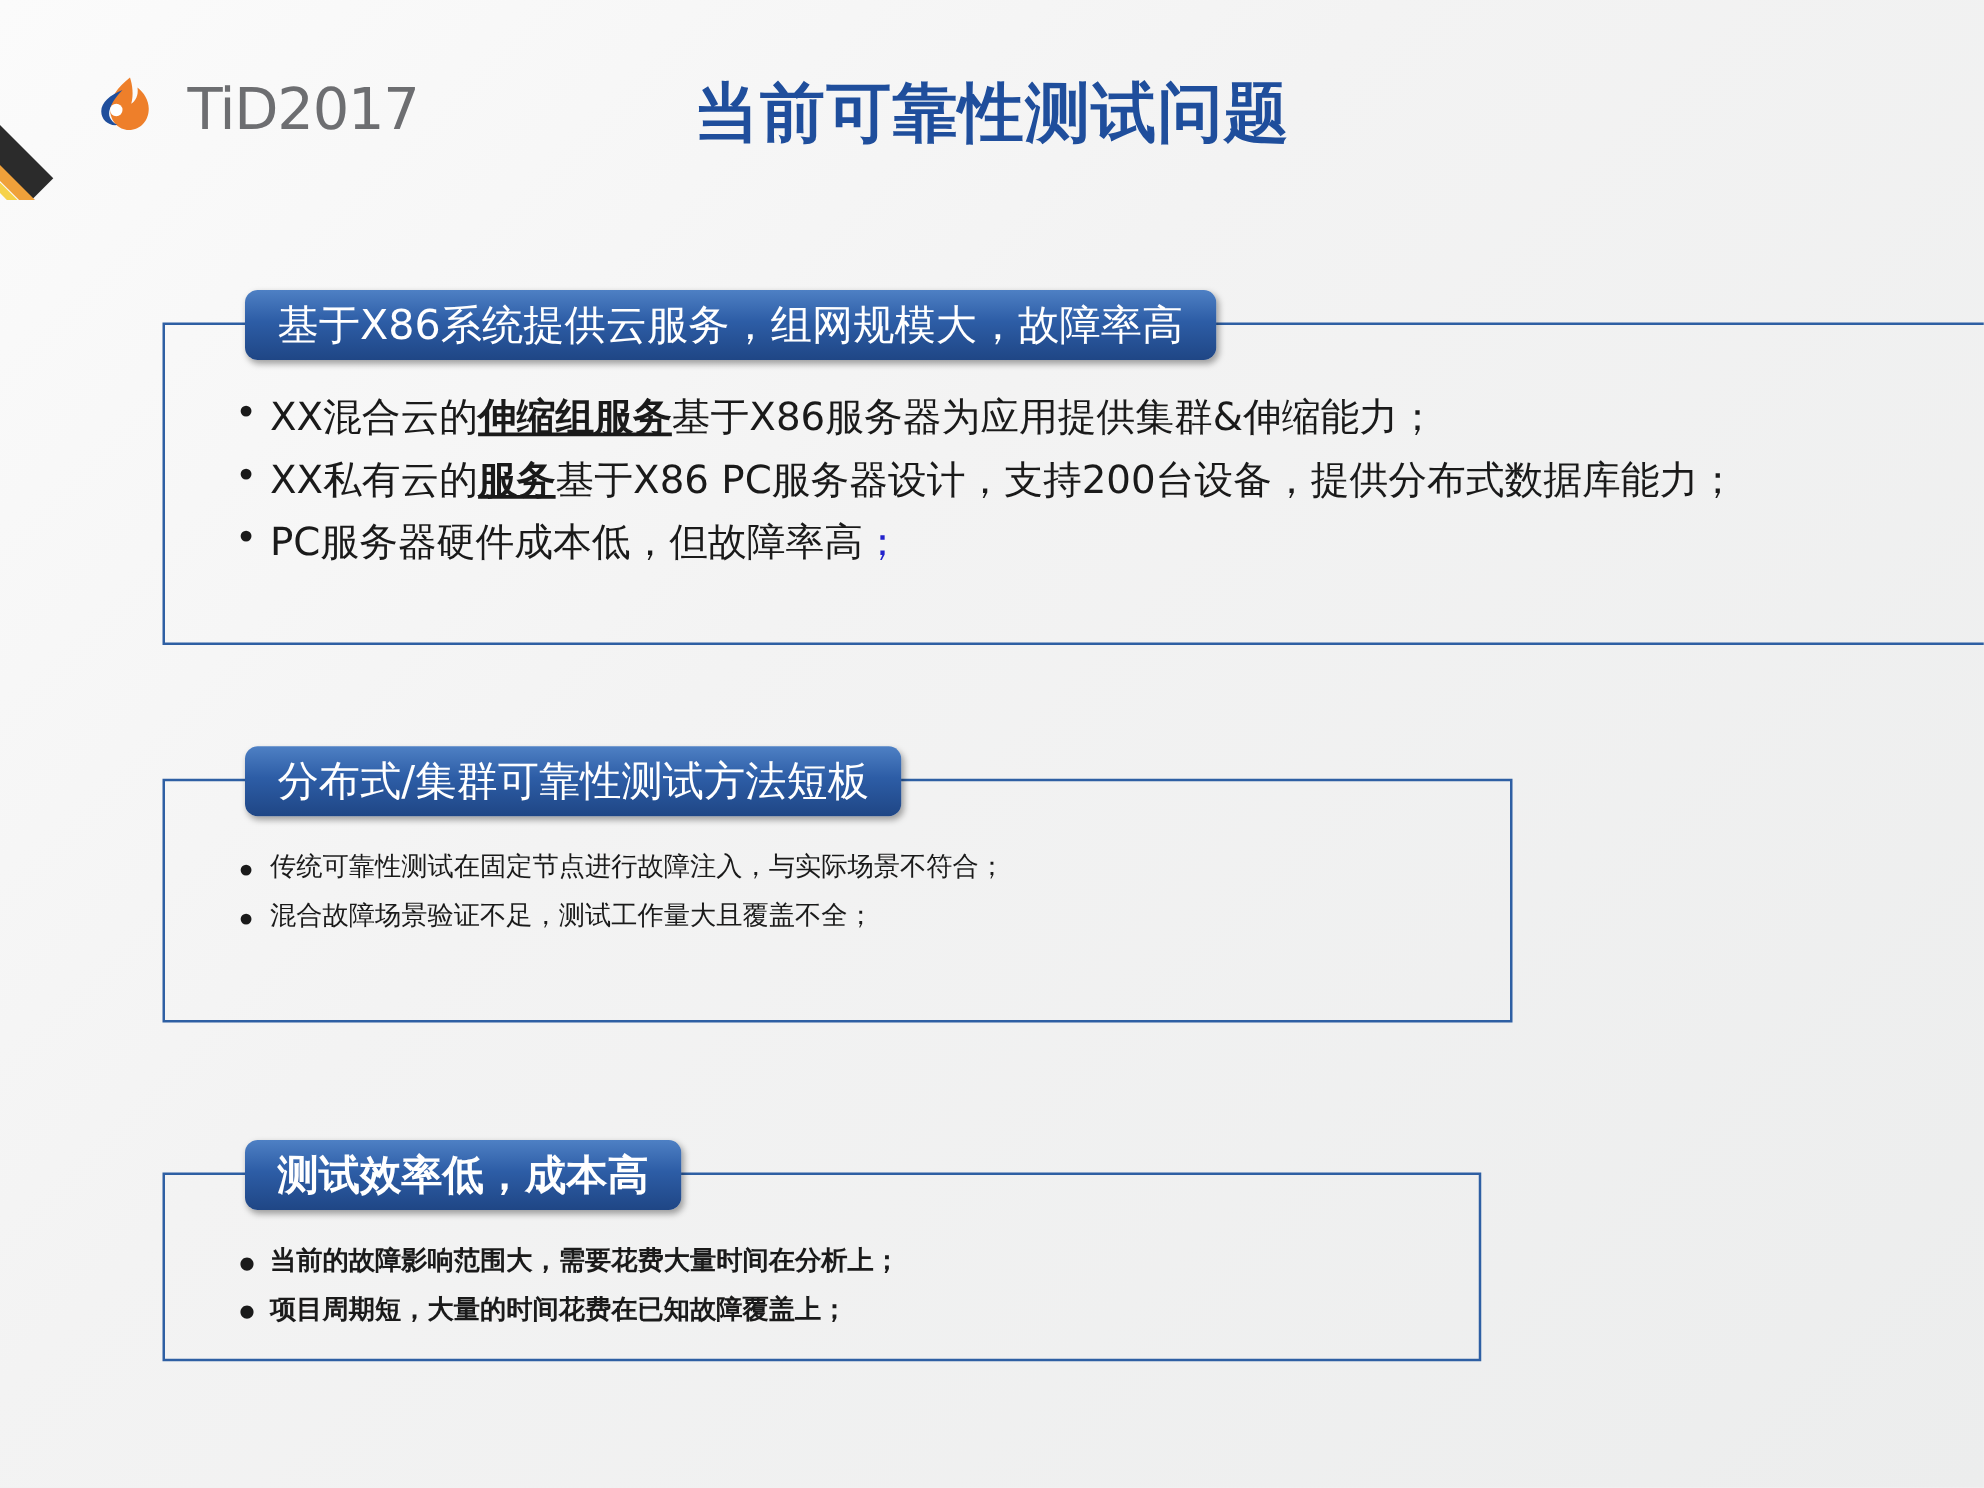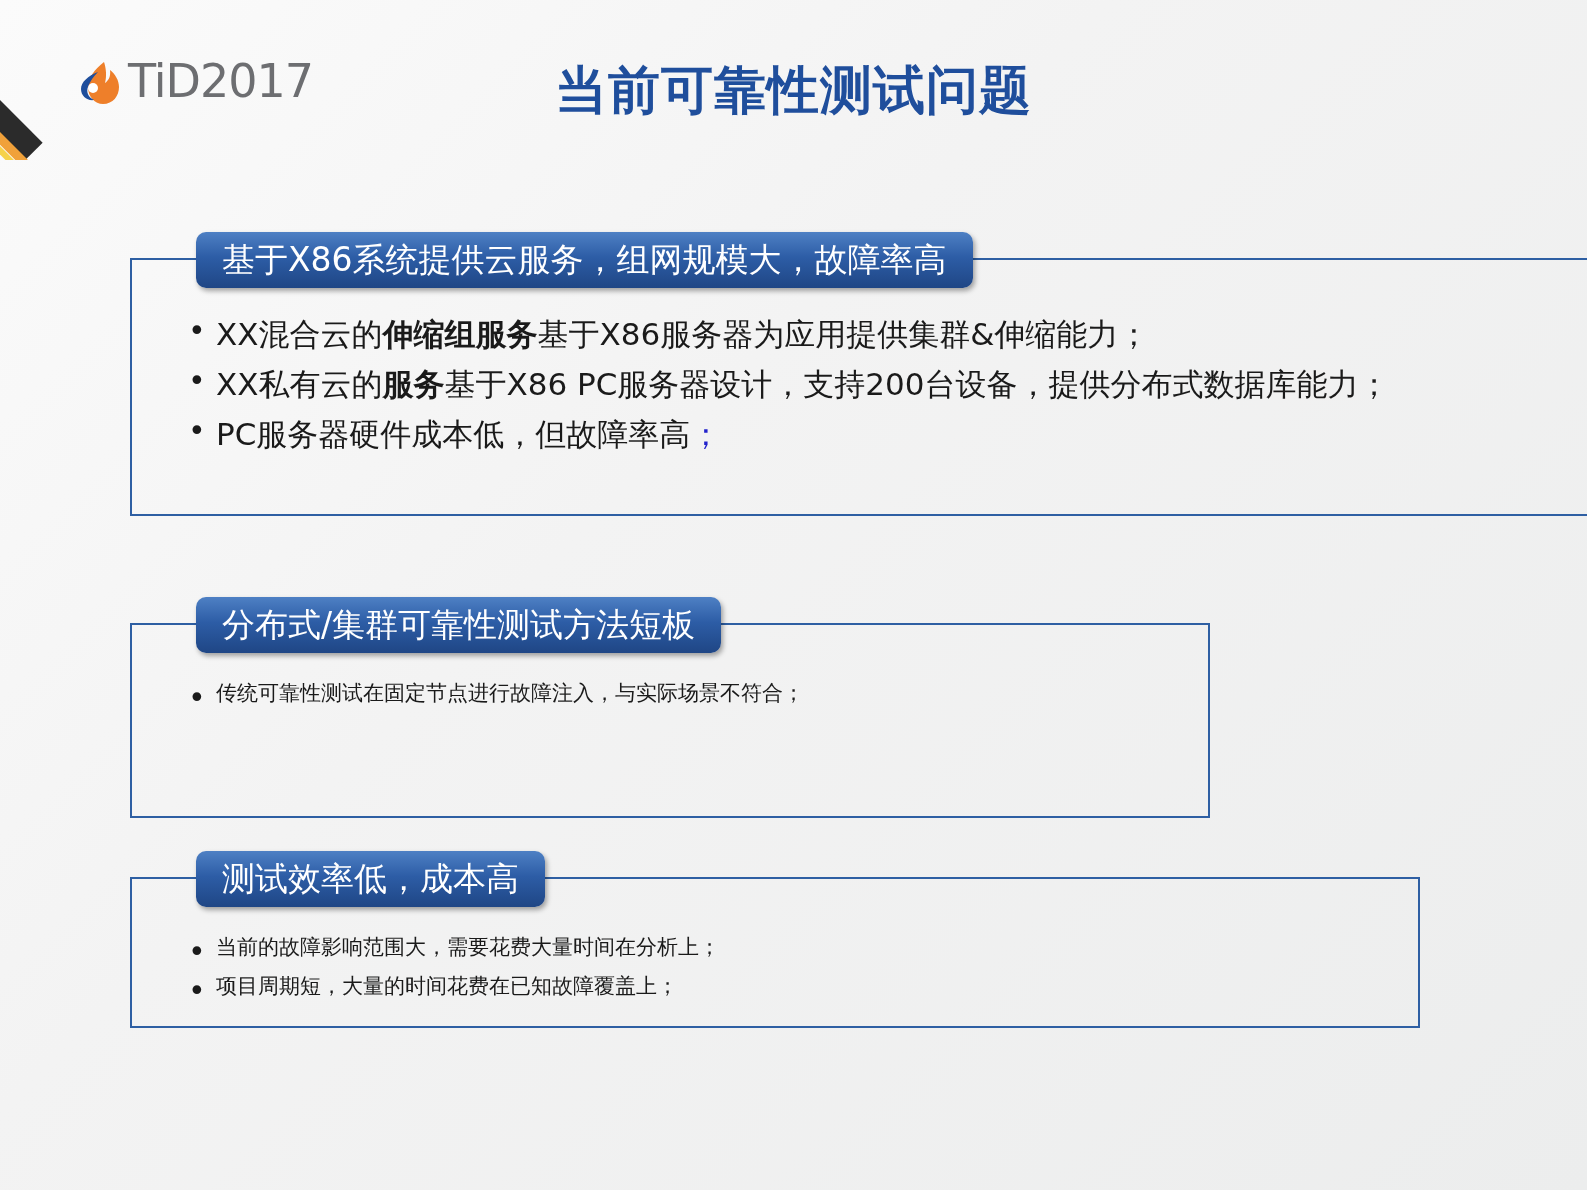--- a/index.html
+++ b/index.html
@@ -87,22 +87,22 @@
     bottom: 14px; right: -140px;
     transform: rotate(-45deg);
   }
 
   
   .logo {
     position: absolute;
     top: 58px;
     left: 74px;
     display: flex;
-    align-items: flex-start;
-    gap: 2px;
+    align-items: flex-end;
+    gap: 24px;
   }
   .logo-mark {
     position: relative;
     width: 52px;
     height: 52px;
   }
   .logo-text {
     font-size: 46px;
     color: #6d6e71;
     font-family: "DejaVu Sans", sans-serif;
@@ -160,26 +160,26 @@
     margin-bottom: 6px;
   }
   .bullet::before {
     content: "•";
     position: absolute;
     left: 4px;
     top: -2px;
     font-size: 30px;
     color: #1a1a1a;
   }
-  .b-strong { font-weight: bold; }
+  .b-strong { font-weight: bold; text-decoration: underline; }
   .b-blue { color: #2222cc; }
 
   #b1 { left: 130px; top: 258px; width: 1474px; height: 258px; }
   #b2 { left: 130px; top: 623px; width: 1080px; height: 195px; }
-  #b3 { left: 130px; top: 877px; width: 1290px; height: 151px; }
+  #b3 { left: 130px; top: 938px; width: 1055px; height: 151px; font-weight: bold; }
 
   #b2 .block-body, #b3 .block-body { font-size: 21px; line-height: 1.55; }
 </style>
 </head>
 <body>
 
 <div class="slide">
 
   <div class="corner-tl">
     <div class="band tl-dark"></div>
@@ -213,20 +213,21 @@
       <div class="bullet"><span><span>XX混合云的</span><span class="b-strong">伸缩组服务</span><span>基于X86服务器为应用提供集群&amp;伸缩能力；</span></span></div>
       <div class="bullet"><span><span>XX私有云的</span><span class="b-strong">服务</span><span>基于X86 PC服务器设计，支持200台设备，提供分布式数据库能力；</span></span></div>
       <div class="bullet"><span><span>PC服务器硬件成本低，但故障率高</span><span class="b-blue">；</span></span></div>
     </div>
   </div>
 
   <div class="block" id="b2">
     <div class="block-header">分布式/集群可靠性测试方法短板</div>
     <div class="block-body">
       <div class="bullet"><span><span>传统可靠性测试在固定节点进行故障注入，与实际场景不符合；</span></span></div>
+      <div class="bullet"><span><span>混合故障场景验证不足，测试工作量大且覆盖不全；</span></span></div>
     </div>
   </div>
 
   <div class="block" id="b3">
     <div class="block-header">测试效率低，成本高</div>
     <div class="block-body">
       <div class="bullet"><span><span>当前的故障影响范围大，需要花费大量时间在分析上；</span></span></div>
       <div class="bullet"><span><span>项目周期短，大量的时间花费在已知故障覆盖上；</span></span></div>
     </div>
   </div>

